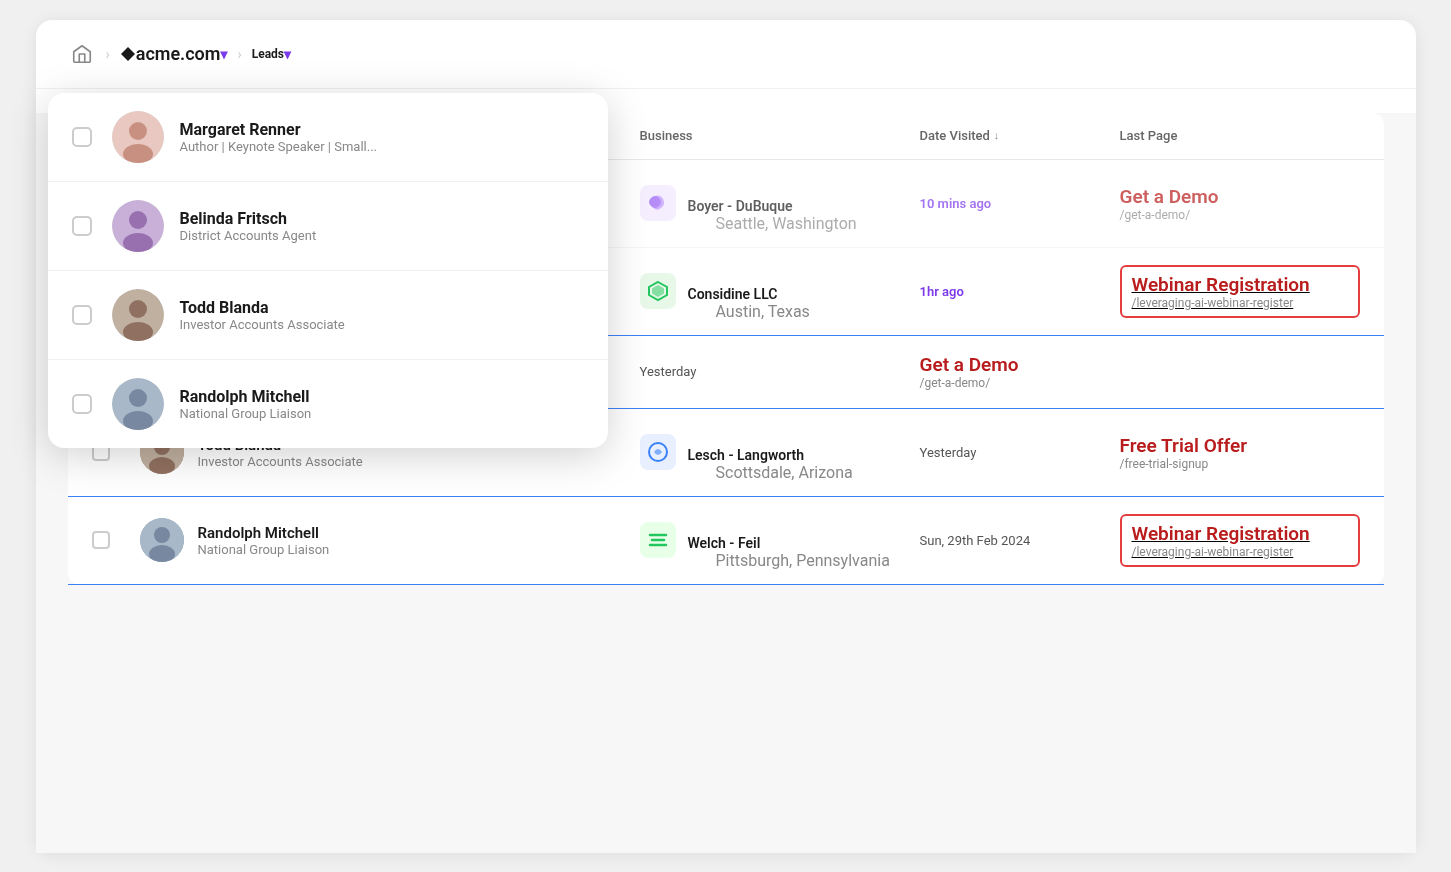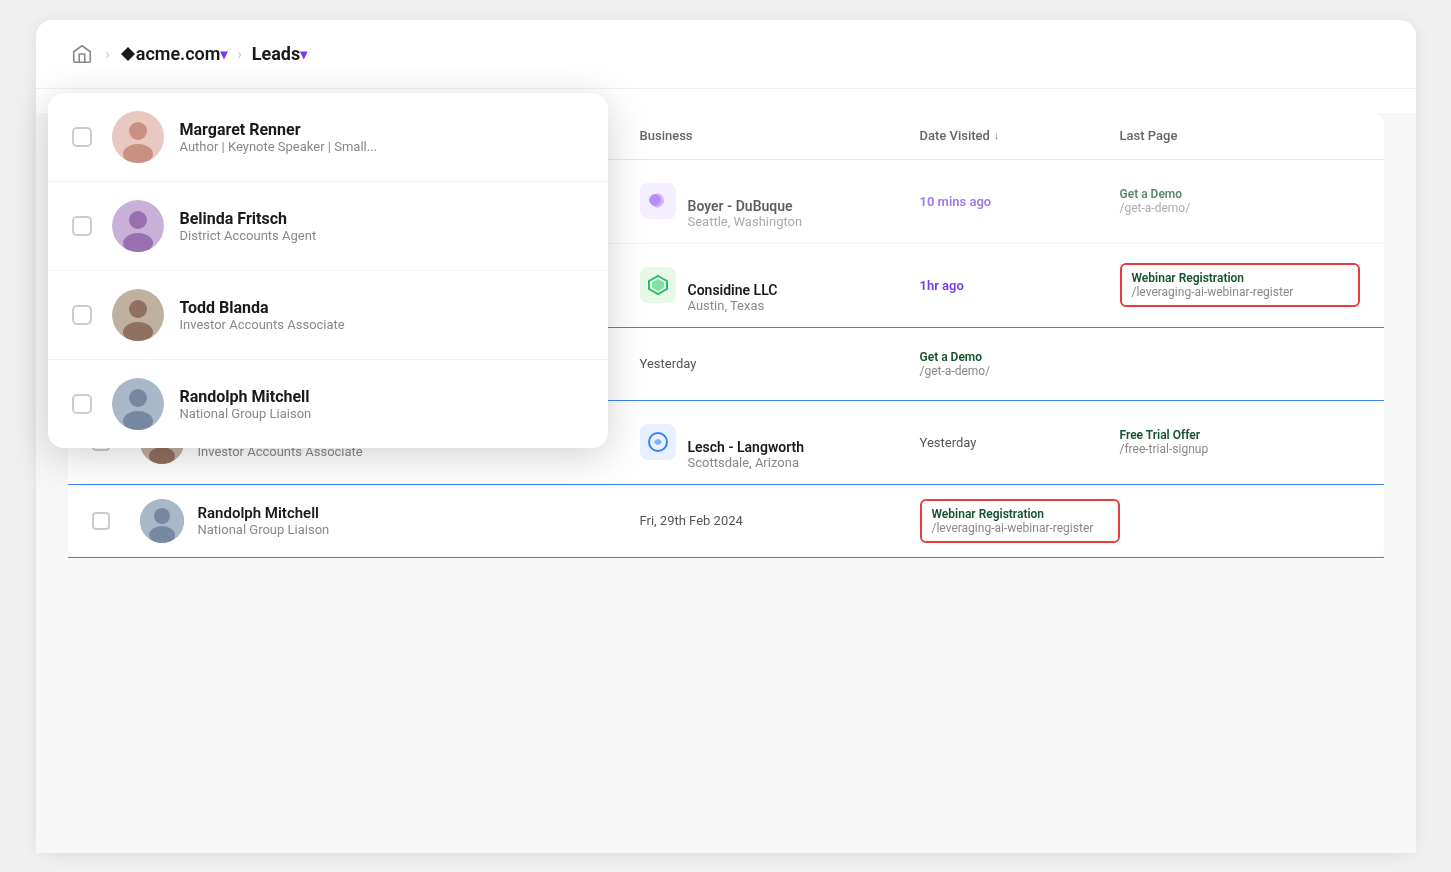--- a/index.html
+++ b/index.html
@@ -58,21 +58,21 @@
       width: 16px;
       height: 16px;
     }
 
     .breadcrumb-chevron {
       color: #7c3aed;
       font-size: 14px;
     }
 
     .breadcrumb-leads {
-      font-size: 18px;
+      font-size: 12px;
       font-weight: 700;
       color: #1a1a1a;
     }
 
     
     .main-content {
       padding: 0;
       background: #f7f7f8;
       min-height: 740px;
     }
@@ -171,49 +171,51 @@
     }
 
     .business-info .business-name {
       font-size: 14px;
       font-weight: 600;
       color: #1a1a1a;
       margin-top: 24px;
     }
 
     .business-info .business-location {
-      font-size: 13px;
+      font-size: 16px;
       color: #888;
+      margin-left: 28px;
     }
 
     .date-cell {
       font-size: 13px;
       color: #555;
     }
 
     .date-cell.recent {
       color: #7c3aed;
       font-weight: 600;
     }
 
     .last-page-cell .page-title {
-      font-size: 12px;
-      font-weight: 600;
-      color: #14532d;
+      font-size: 19px;
+      font-weight: 600;
+      color: #b91c1c;
     }
 
     .last-page-cell .page-url {
       font-size: 12px;
       color: #888;
     }
 
     .last-page-cell.highlighted {
       border: 2px solid #e53e3e;
       border-radius: 6px;
       padding: 6px 10px;
+      text-decoration: underline;
     }
 
     .checkbox-cell {
       display: flex;
       align-items: center;
     }
 
     .checkbox {
       width: 18px;
       height: 18px;
@@ -498,21 +500,34 @@
               <circle cx="22" cy="22" r="22" fill="#a8b8c8"></circle>
               <circle cx="22" cy="17" r="8" fill="#7888a0"></circle>
               <ellipse cx="22" cy="36" rx="13" ry="9" fill="#7888a0"></ellipse>
             </svg>
           </div>
           <div class="lead-info">
             <div class="lead-name">Randolph Mitchell</div>
             <div class="lead-role">National Group Liaison</div>
           </div>
         </div>
-        <div class="date-cell">Fri, 29th Feb 2024</div>
+        <div class="business-cell">
+          <div class="business-logo logo-welch">
+            <svg width="22" height="22" viewBox="0 0 22 22">
+              <line x1="3" y1="6" x2="19" y2="6" stroke="#22c55e" stroke-width="2.5" stroke-linecap="round"></line>
+              <line x1="5" y1="11" x2="17" y2="11" stroke="#22c55e" stroke-width="2.5" stroke-linecap="round"></line>
+              <line x1="3" y1="16" x2="19" y2="16" stroke="#22c55e" stroke-width="2.5" stroke-linecap="round"></line>
+            </svg>
+          </div>
+          <div class="business-info">
+            <div class="business-name">Welch - Feil</div>
+            <div class="business-location">Pittsburgh, Pennsylvania</div>
+          </div>
+        </div>
+        <div class="date-cell">Sun, 29th Feb 2024</div>
         <div class="last-page-cell highlighted">
           <div class="page-title">Webinar Registration</div>
           <div class="page-url">/leveraging-ai-webinar-register</div>
         </div>
       </div>
 
       <div class="side-panel">
 
         <div class="side-panel-row">
           <div class="side-panel-checkbox"></div>

